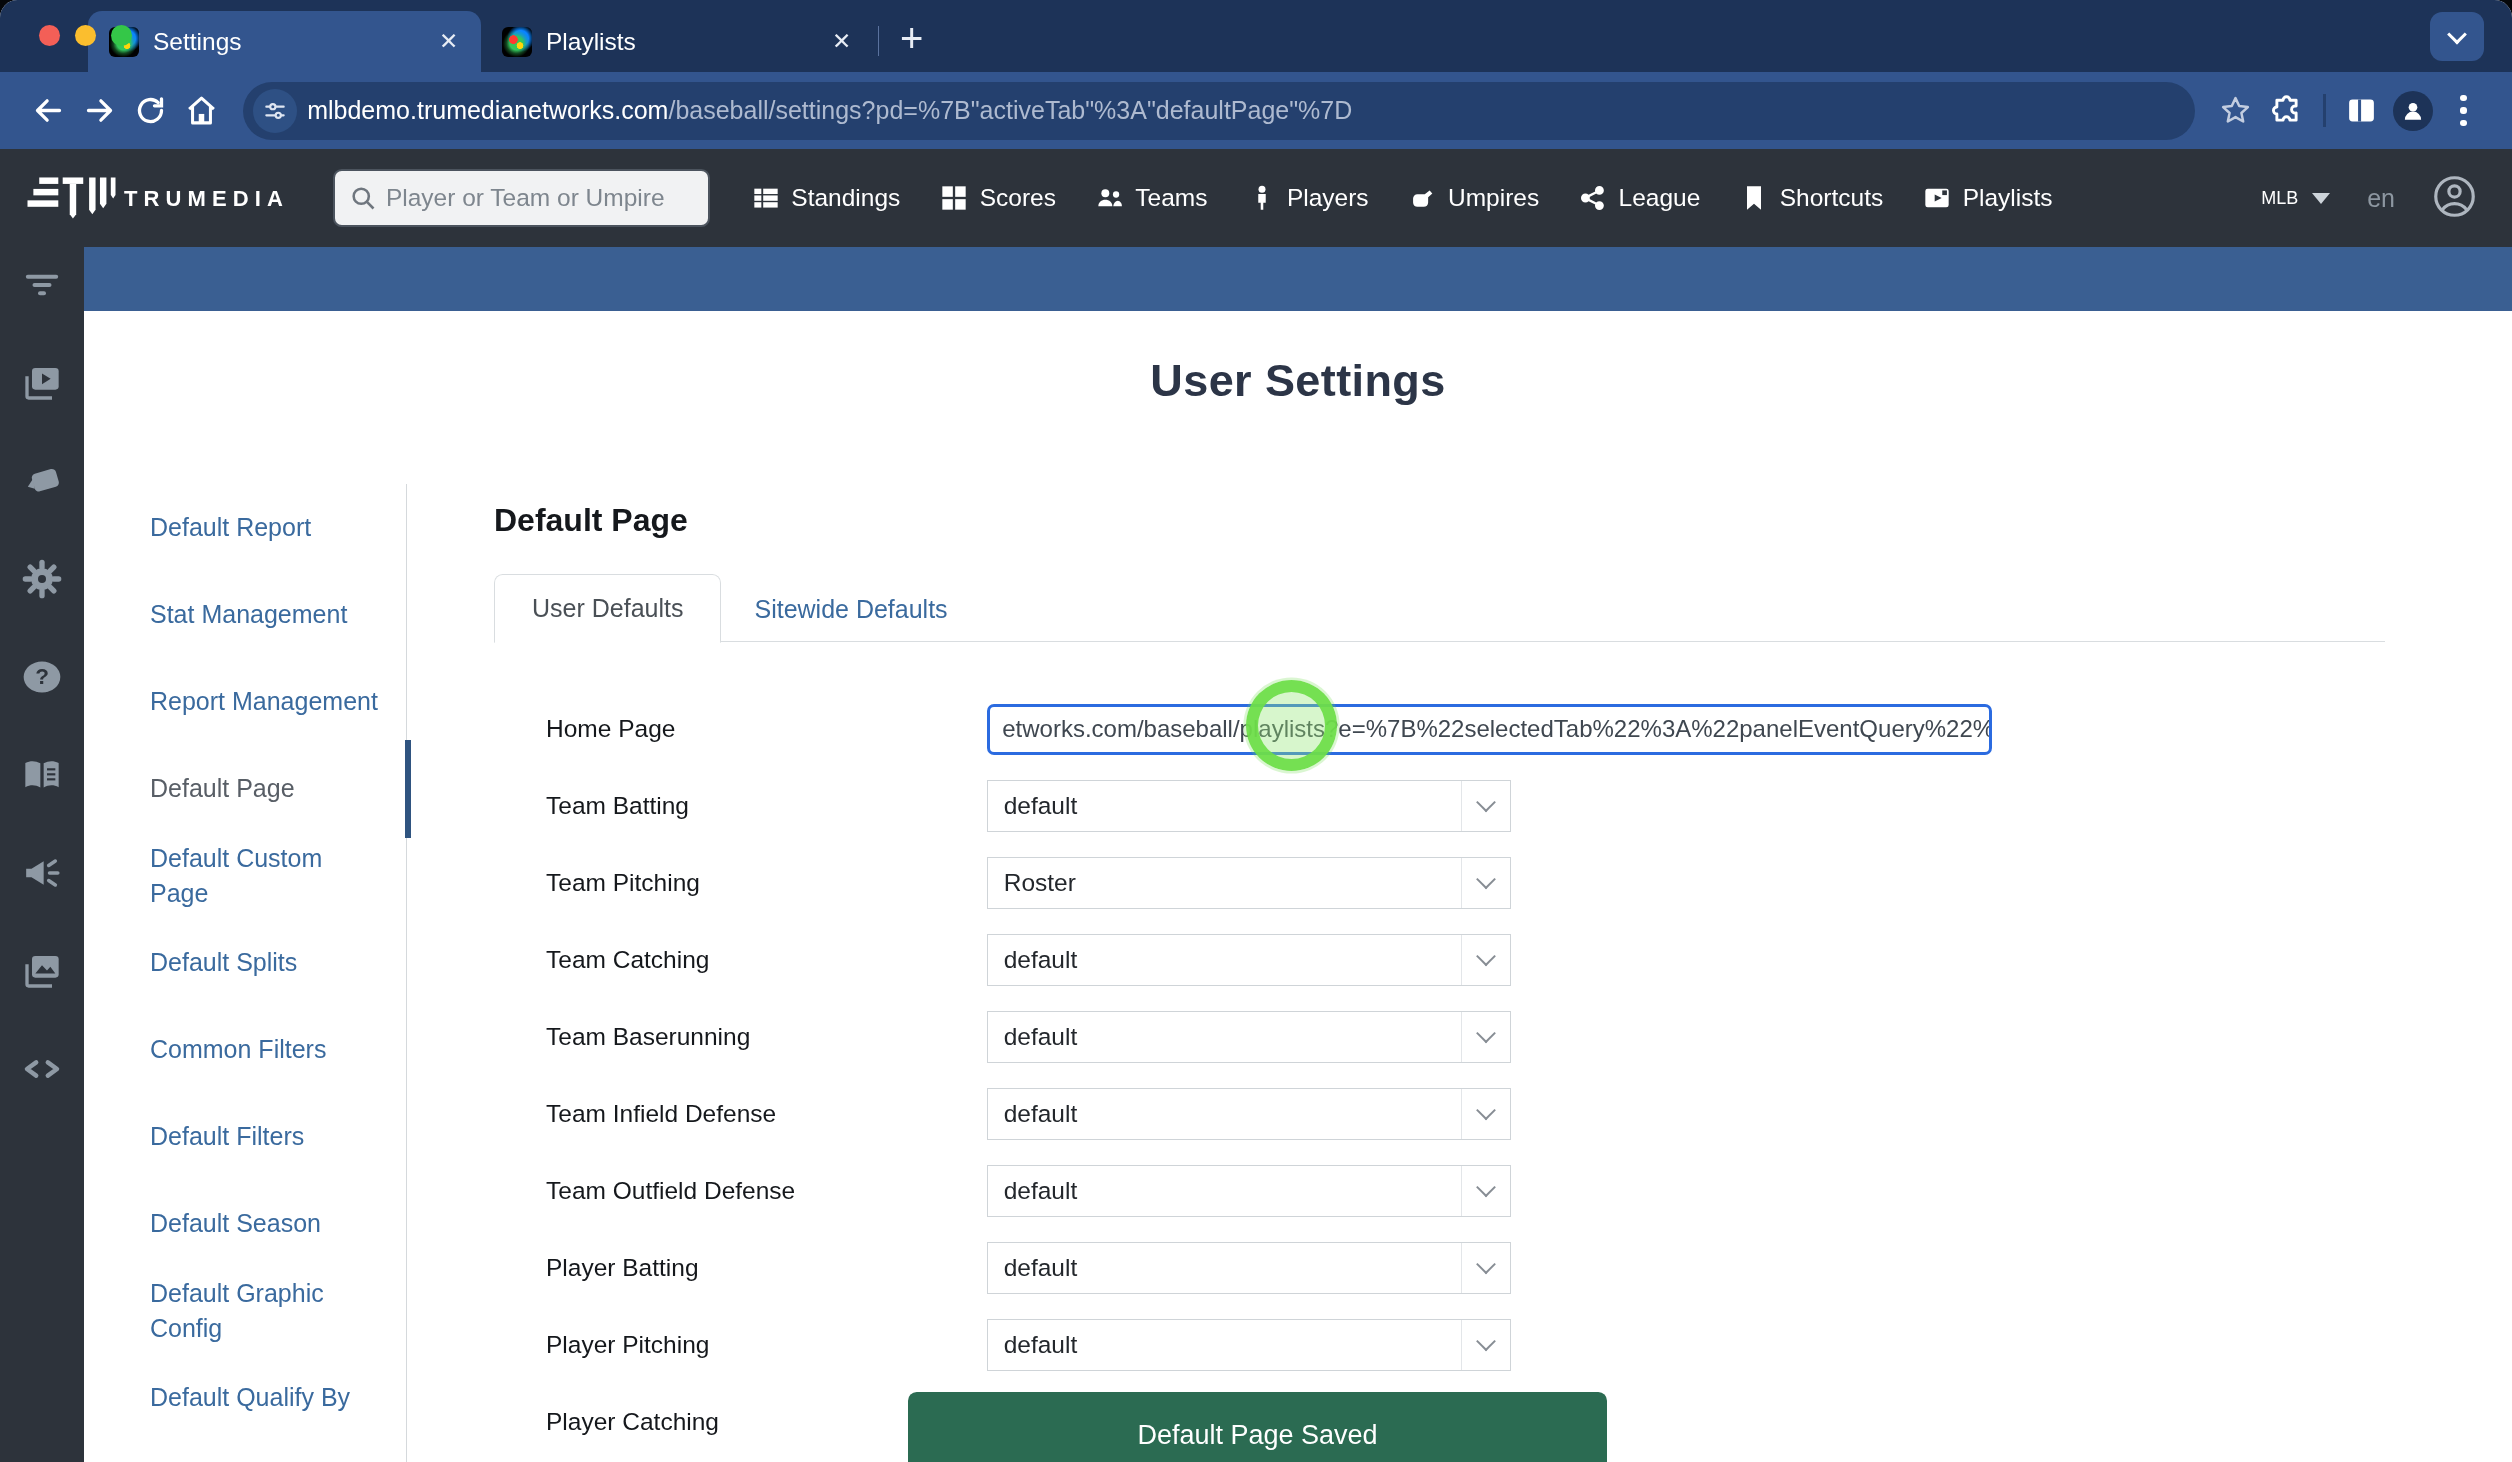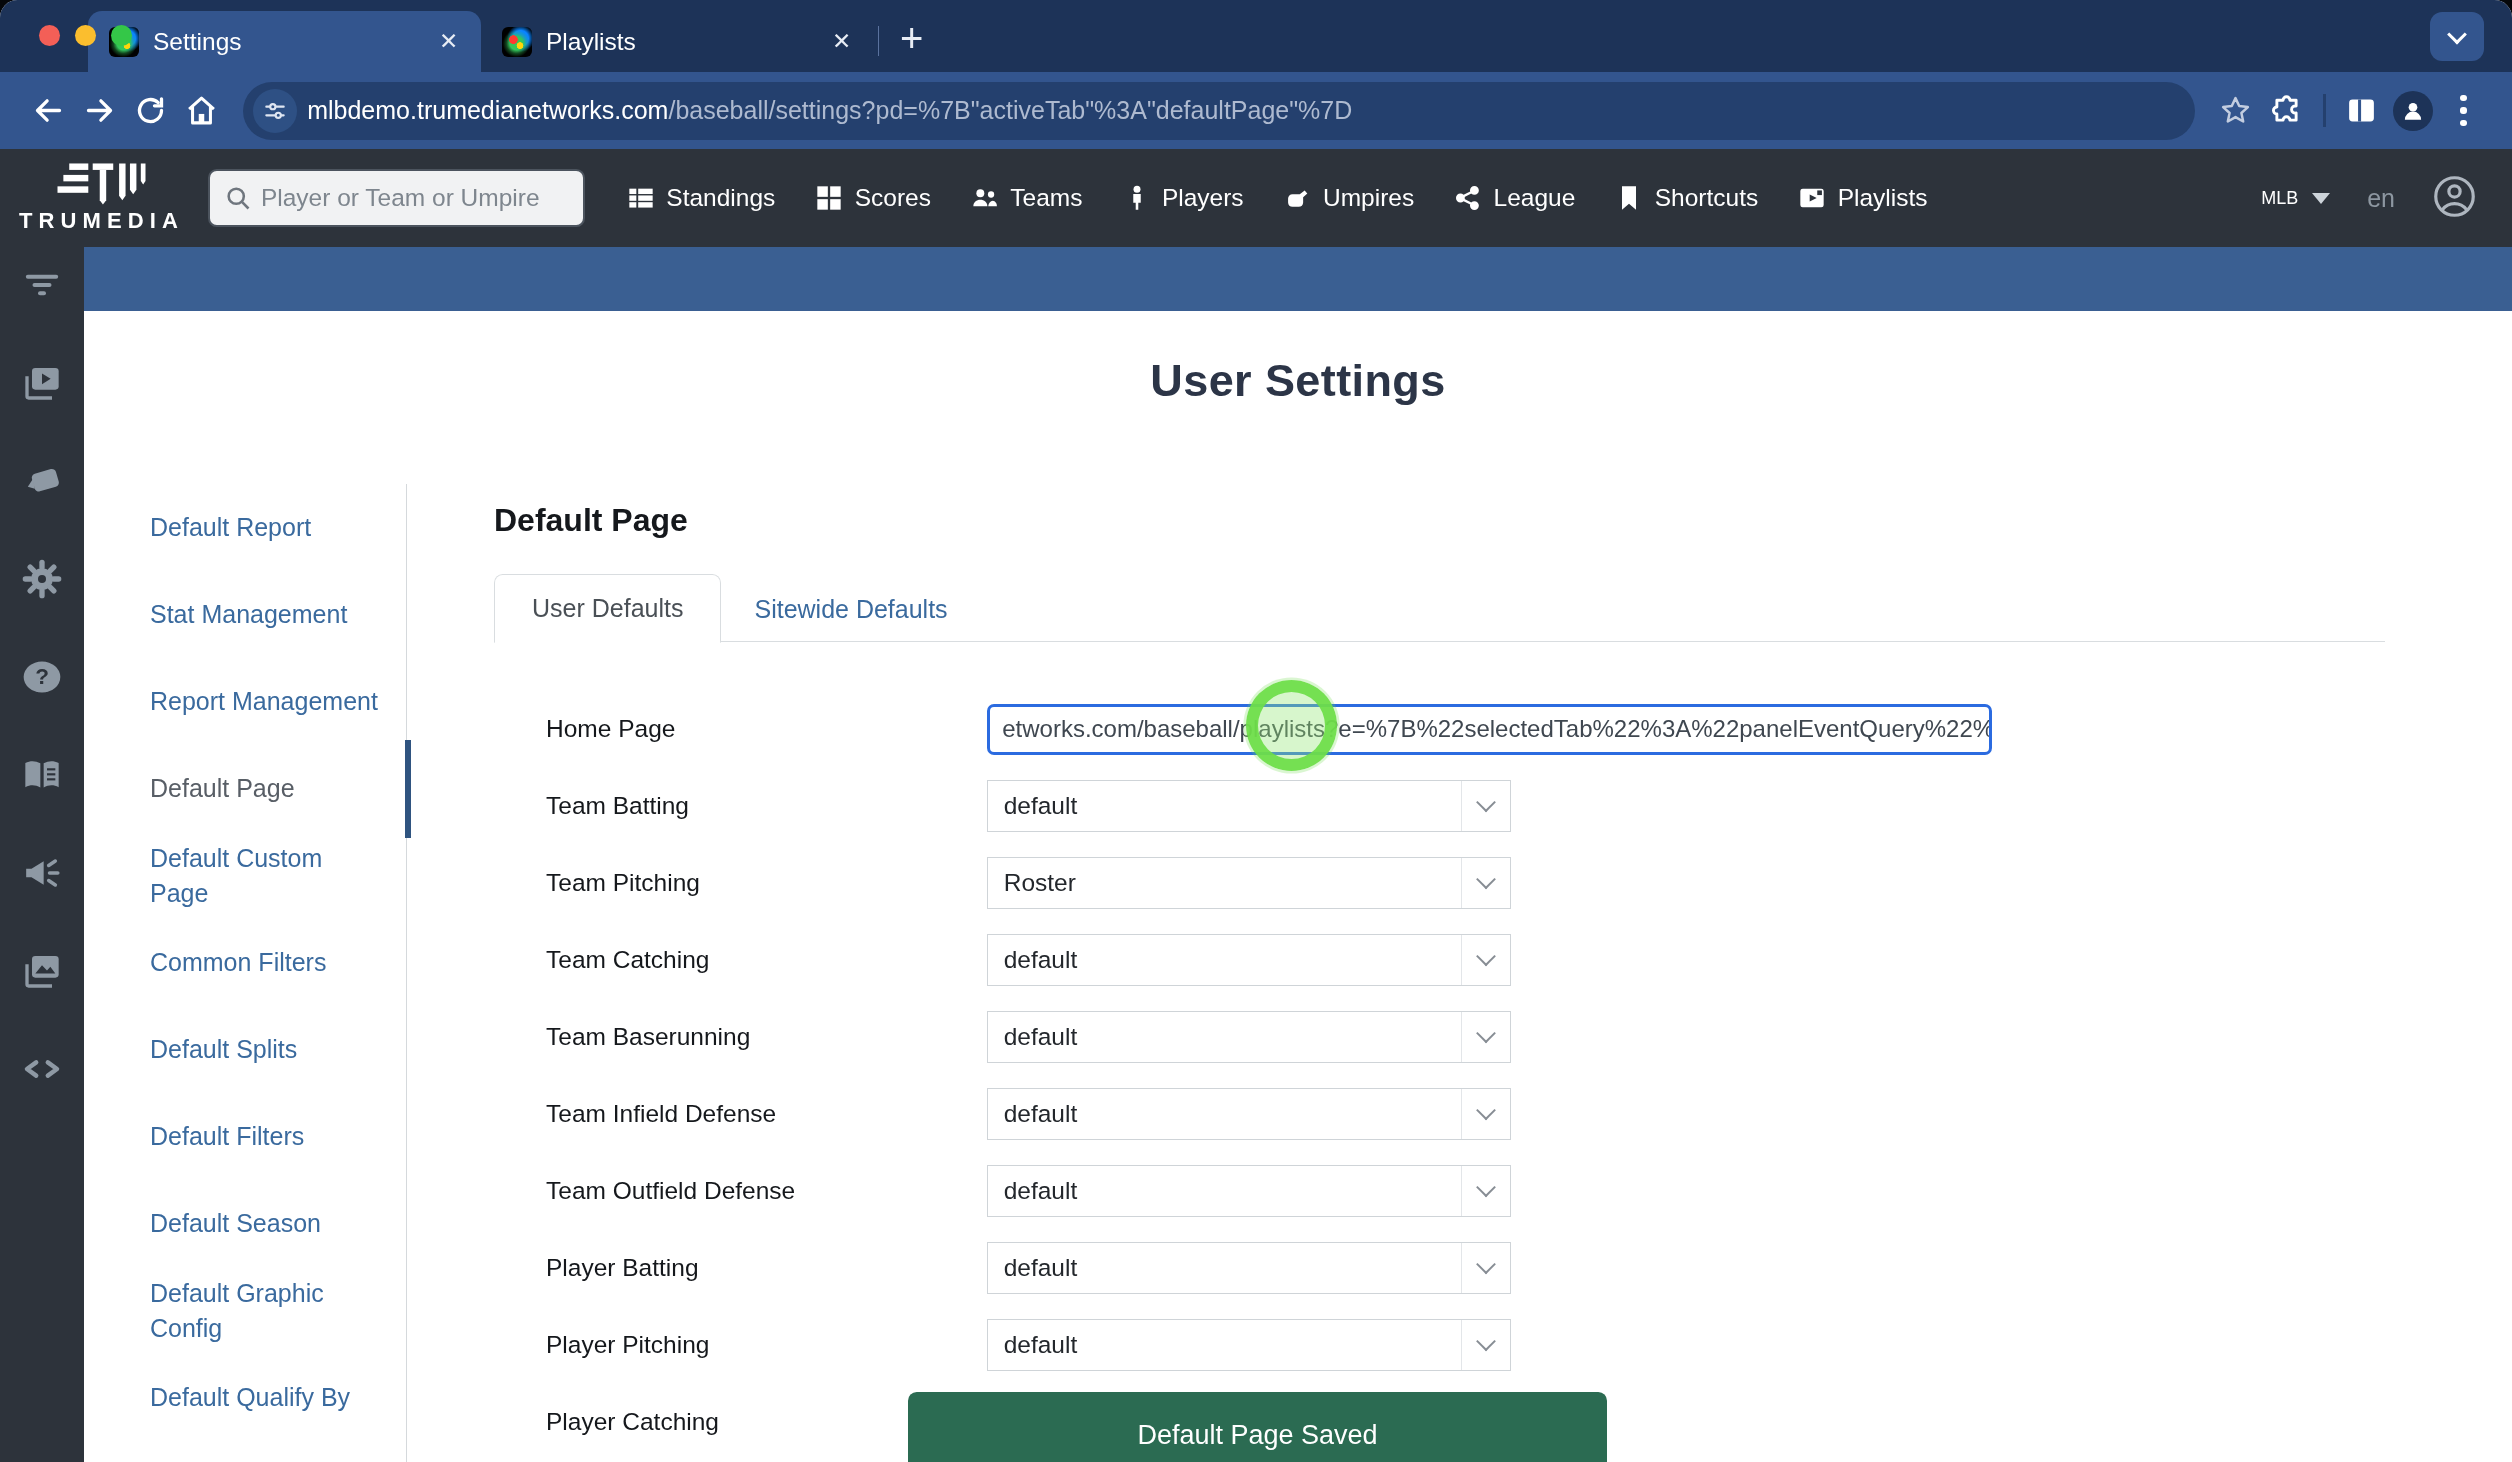--- a/index.html
+++ b/index.html
@@ -38,21 +38,21 @@
   .url-host{color:#ffffff;}
   .url-path{color:#aebad0;}
   .tb-divider{width:2.6px;height:33px;background:#24406e;margin:0 10.5px;}
   .avatar{width:40px;height:40px;border-radius:50%;background:#1d3358;display:flex;align-items:center;justify-content:center;}
   .avatar svg{width:26px;height:26px;}
   .dots{display:flex;flex-direction:column;gap:6.1px;align-items:center;}
   .dots i{width:6.1px;height:6.1px;border-radius:50%;background:#fff;}
 
   
   .appnav{height:98px;background:#2d333b;display:flex;align-items:center;padding:0 35px 0 19px;}
-  .logo{display:flex;flex-direction:column;align-items:center;margin-right:24px;flex:0 0 auto;}
+  .logo{display:flex;flex-direction:row;align-items:center;margin-right:44px;flex:0 0 auto;}
   .logo svg{width:105px;height:44px;}
   .logo-text{color:#fff;font-size:22px;font-weight:700;letter-spacing:6.1px;margin-top:1.7px;}
   .searchbox{width:377px;height:58px;background:#f1f2f3;border:2.6px solid #4c545e;border-radius:8.7px;display:flex;align-items:center;gap:9px;padding:0 14px;margin-right:42px;flex:0 0 auto;}
   .searchbox svg{width:28px;height:28px;color:#6f767e;flex:0 0 auto;}
   .search-ph{color:#7e868e;font-size:24.5px;white-space:nowrap;}
   .nav-items{display:flex;align-items:center;gap:40px;}
   .nav-item{display:flex;align-items:center;gap:11.4px;color:#fff;font-size:24.5px;white-space:nowrap;}
   .nav-item svg{width:28px;height:28px;flex:0 0 auto;}
   .nav-spacer{flex:1;}
   .league{display:flex;align-items:center;gap:14px;color:#fff;font-size:18px;}
@@ -380,22 +380,22 @@
       <div class="band"></div>
       <h1 class="page-title">User Settings</h1>
 
       <div class="settings-grid">
         <nav class="menu">
           <div class="menu-item">Default Report</div>
           <div class="menu-item">Stat Management</div>
           <div class="menu-item">Report Management</div>
           <div class="menu-item selected">Default Page</div>
           <div class="menu-item">Default Custom Page</div>
+          <div class="menu-item">Default Splits</div>
           <div class="menu-item">Common Filters</div>
-          <div class="menu-item">Default Splits</div>
           <div class="menu-item">Default Filters</div>
           <div class="menu-item">Default Season</div>
           <div class="menu-item">Default Graphic Config</div>
           <div class="menu-item">Default Qualify By</div>
         </nav>
 
         <div class="main">
           <div class="section-title">Default Page</div>
 
           <div class="tabs">

